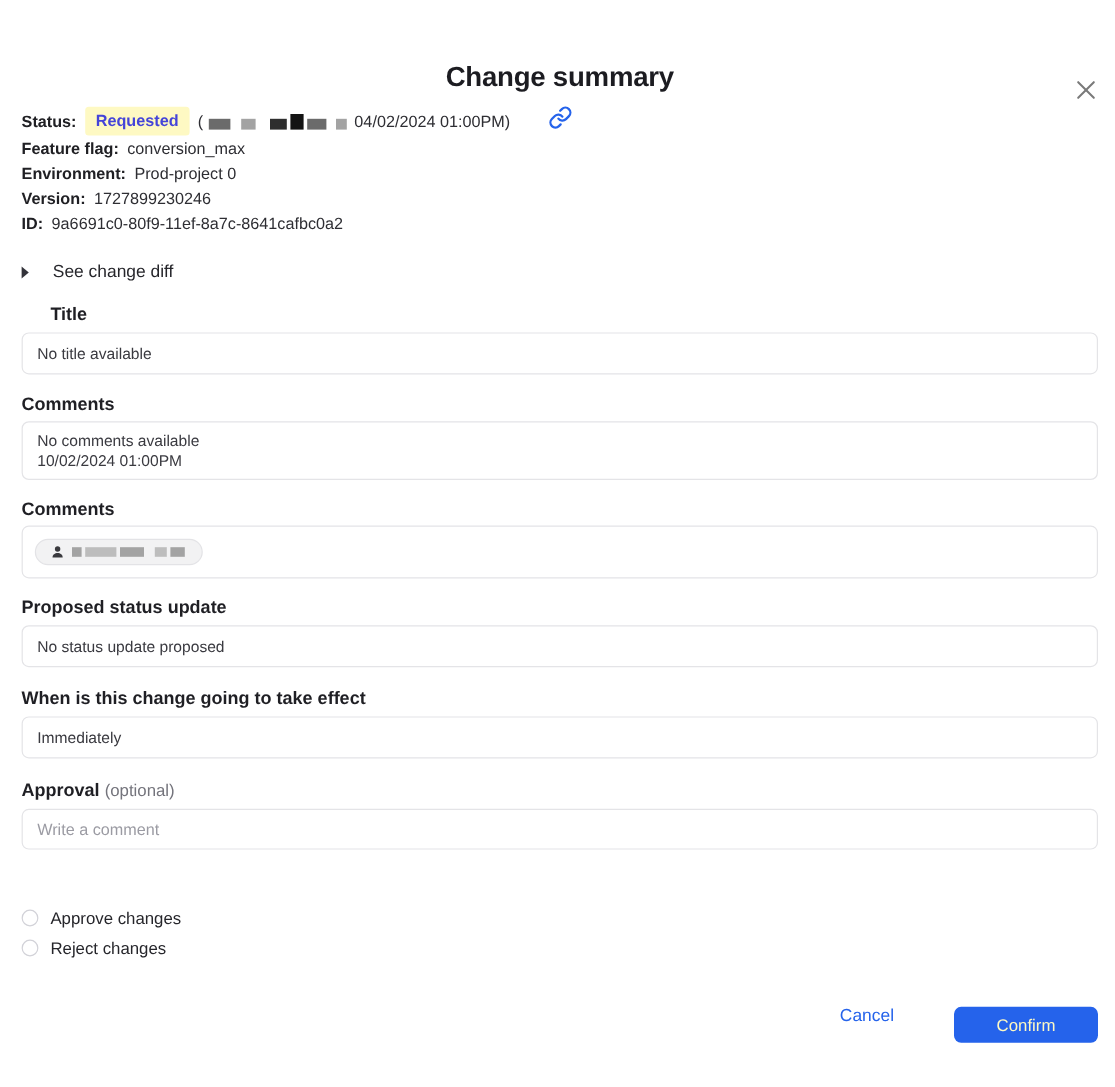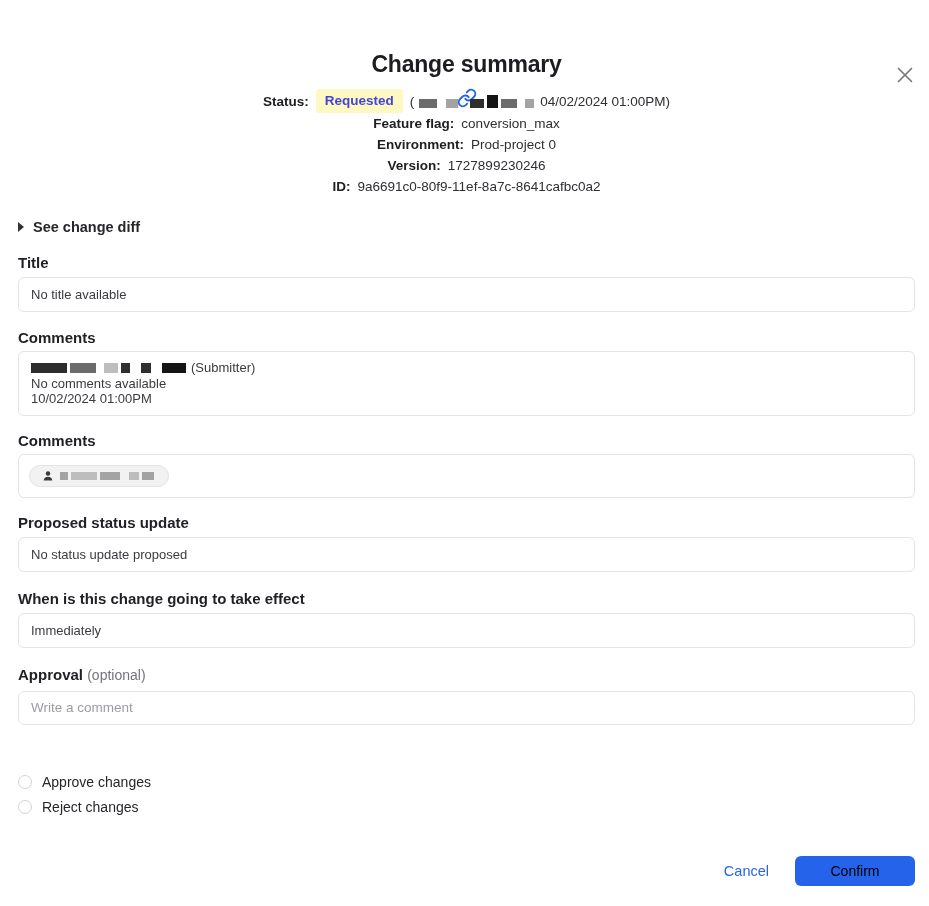--- a/index.html
+++ b/index.html
@@ -58,21 +58,20 @@
     align-items: center;
   }
   .meta {
     margin-top: 11px;
     font-size: 13.5px;
   }
   .meta-line {
     line-height: 21px;
     display: flex;
     align-items: center;
-    justify-content: center;
   }
   .meta-lbl {
     font-weight: 700;
     color: #202024;
     margin-right: 7px;
     white-space: nowrap;
   }
   .meta-val { color: #2e2e33; }
   .badge {
     background: #fef9c3;
@@ -105,29 +104,29 @@
     gap: 9px;
     cursor: pointer;
     height: 17px;
   }
   .tri {
     width: 0; height: 0;
     border-left: 6px solid #33333a;
     border-top: 5px solid transparent;
     border-bottom: 5px solid transparent;
   }
-  .diff-label { font-size: 14.5px; font-weight: 700; color: #26262b; }
+  .diff-label { font-size: 14.5px; font-weight: 400; color: #26262b; margin-left: 11px; }
 
   .section-heading {
     font-size: 15px;
     font-weight: 700;
     color: #1f1f24;
     line-height: 17px;
   }
-  .mt19 { margin-top: 19px; }
+  .mt19 { margin-top: 19px; margin-left: 24px; }
   .mt17 { margin-top: 17px; }
   .mt16 { margin-top: 16px; }
   .mt18 { margin-top: 18px; }
   .optional { font-weight: 400; color: #74747c; font-size: 14px; }
 
   .box {
     margin-top: 6px;
     border: 1px solid #e4e4e7;
     border-radius: 6px;
     padding: 9px 12px;
@@ -179,40 +178,40 @@
     background: #fff;
     margin: 0;
     cursor: pointer;
   }
   .radio-label { font-size: 14px; color: #26262b; cursor: pointer; }
 
   .footer {
     margin-top: 41px;
     display: flex;
     justify-content: flex-end;
-    align-items: center;
-    gap: 26px;
+    align-items: flex-start;
+    gap: 50px;
   }
   .cancel-link {
     background: none;
     border: none;
     color: #2563eb;
     font-size: 14.5px;
     font-weight: 500;
     cursor: pointer;
     padding: 0;
     font-family: "Liberation Sans", "DejaVu Sans", sans-serif;
   }
   .confirm-btn {
     width: 120px;
     height: 30px;
     background: #2563eb;
     border: none;
     border-radius: 6px;
-    color: #000000;
+    color: #fef9c3;
     font-size: 14px;
     font-weight: 500;
     cursor: pointer;
     font-family: "Liberation Sans", "DejaVu Sans", sans-serif;
   }
 </style>
 </head>
 <body>
 
 <div class="modal">
@@ -276,31 +275,20 @@
     <span class="diff-label">See change diff</span>
   </div>
 
   <div class="section-heading mt19">Title</div>
   <div class="box">
     <span>No title available</span>
   </div>
 
   <div class="section-heading mt17">Comments</div>
   <div class="box box-multiline">
-    <div class="cline submitter-line">
-      <span class="redact">
-        <span class="rb c3 w36 h10"></span>
-          <span class="rb c2 w26 h10"></span>
-          <span class="rb c5 w14 h10" style="margin-left:5px"></span>
-          <span class="rb c3 w9 h10"></span>
-          <span class="rb c3 w10 h10" style="margin-left:8px"></span>
-          <span class="rb c4 w24 h10" style="margin-left:8px"></span>
-      </span>
-      <span>(Submitter)</span>
-    </div>
     <div class="cline">No comments available</div>
     <div class="cline">10/02/2024 01:00PM</div>
   </div>
 
   <div class="section-heading mt16">Comments</div>
   <div class="box approvers-box">
     <span class="pill">
       <span style="display:flex">
         <svg width="12" height="12" viewBox="0 0 24 24" fill="#3a3a3e">
           <circle cx="12" cy="7" r="4.5"></circle>

